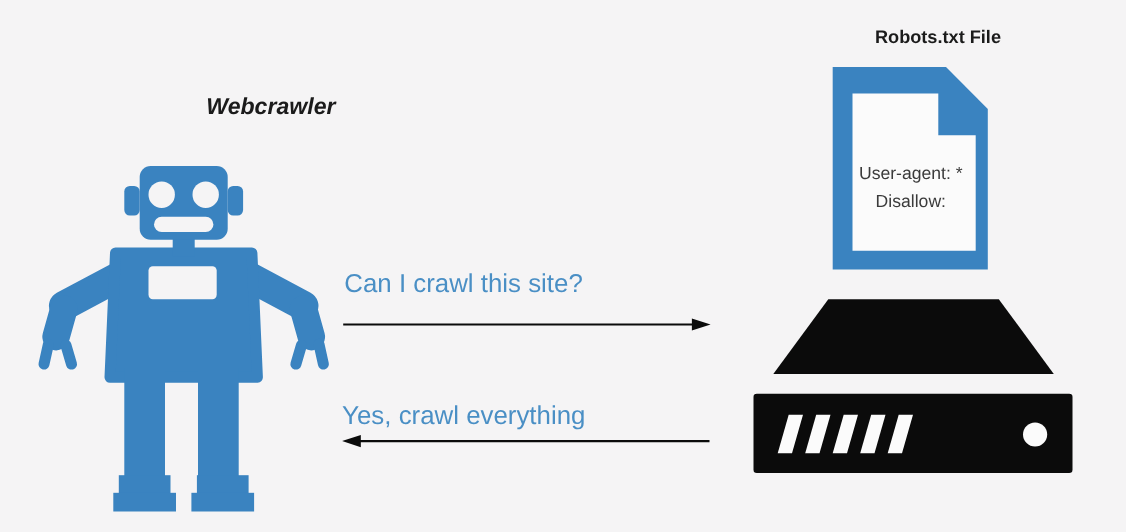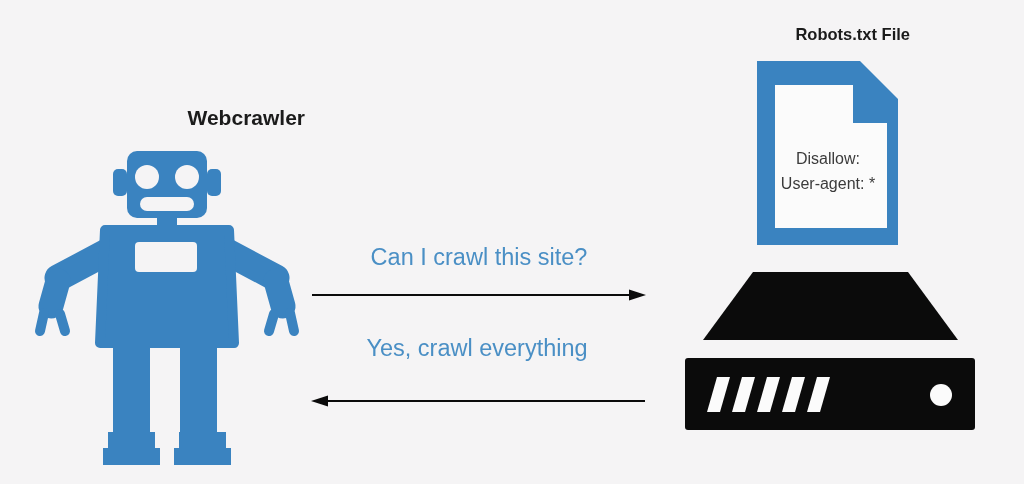--- a/index.html
+++ b/index.html
@@ -12,43 +12,43 @@
     overflow: hidden;
   }
   .abs { position: absolute; }
   .title {
     position: absolute;
     font-weight: 700;
     color: #1b1b1b;
     text-align: right;
   }
   .webcrawler-title {
-    left: 25px; top: 106px; width: 280px;
+    left: 25px; top: 86px; width: 280px;
     font-size: 21px;
+    font-style: italic;
   }
   .robots-title {
     left: 745px; top: 25px; width: 165px;
     font-size: 16.5px;
   }
   .doc-text {
     position: absolute;
     left: 768px; top: 146px; width: 120px;
     font-size: 16px;
     line-height: 25px;
     color: #3b3b3b;
     text-align: center;
   }
   .msg {
     position: absolute;
     font-size: 23.5px;
     color: #4a8fc5;
-    text-align: center;
   }
   .msg-request { left: 313px; top: 244px; width: 332px; }
-  .msg-response { left: 311px; top: 335px; width: 332px; }
+  .msg-response { left: 311px; top: 364px; width: 332px; }
   svg { display: block; }
 </style>
 </head>
 <body>
 
 <div class="canvas">
 
   <div class="title webcrawler-title">Webcrawler</div>
 
   <svg class="abs" style="left:25px; top:145px;" width="280" height="340" viewBox="0 0 280 340" aria-hidden="true">
@@ -91,22 +91,22 @@
   </svg>
 
   <div class="title robots-title">Robots.txt File</div>
 
   <svg class="abs" style="left:750px; top:55px;" width="155" height="195" viewBox="0 0 155 195" aria-hidden="true">
     <path d="M7,6 H110 L148,44 V190 H7 Z" fill="#3a83c0"></path>
     <path d="M25,30 H103 V68 H137 V173 H25 Z" fill="#fbfbfb"></path>
   </svg>
 
   <div class="doc-text">
+    <div>User-agent: *</div>
     <div>Disallow:</div>
-    <div>User-agent: *</div>
   </div>
 
   <svg class="abs" style="left:680px; top:265px;" width="300" height="170" viewBox="0 0 300 170" aria-hidden="true">
     <g fill="#0b0b0b">
       <path d="M73,7 L228,7 L278,75 L23,75 Z"></path>
       <rect x="5" y="93" width="290" height="72" rx="3"></rect>
     </g>
     <g fill="#fbfbfb">
       <path d="M27,147 l13,0 l10,-35 l-13,0 Z"></path>
       <path d="M52,147 l13,0 l10,-35 l-13,0 Z"></path>

